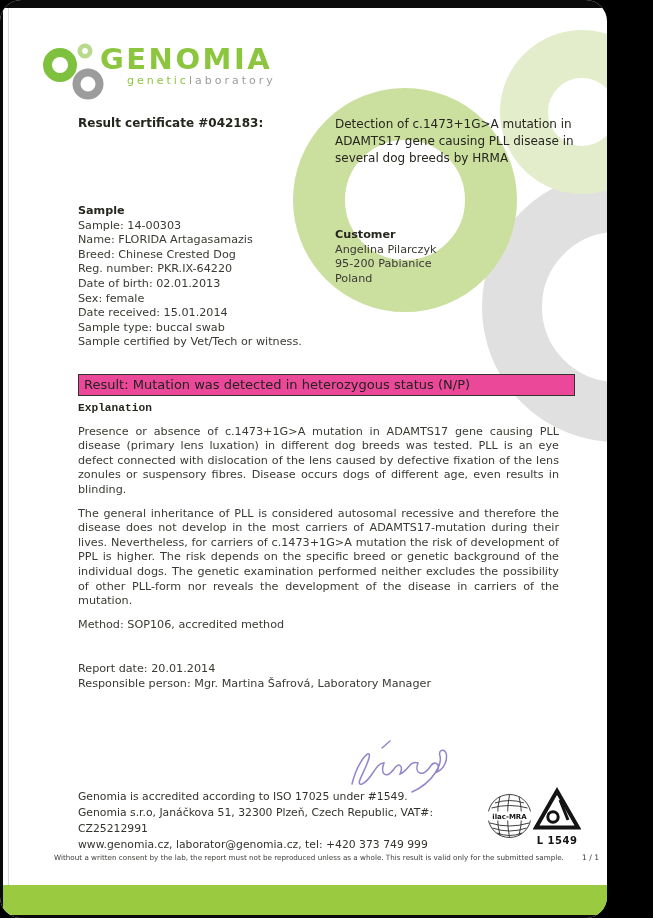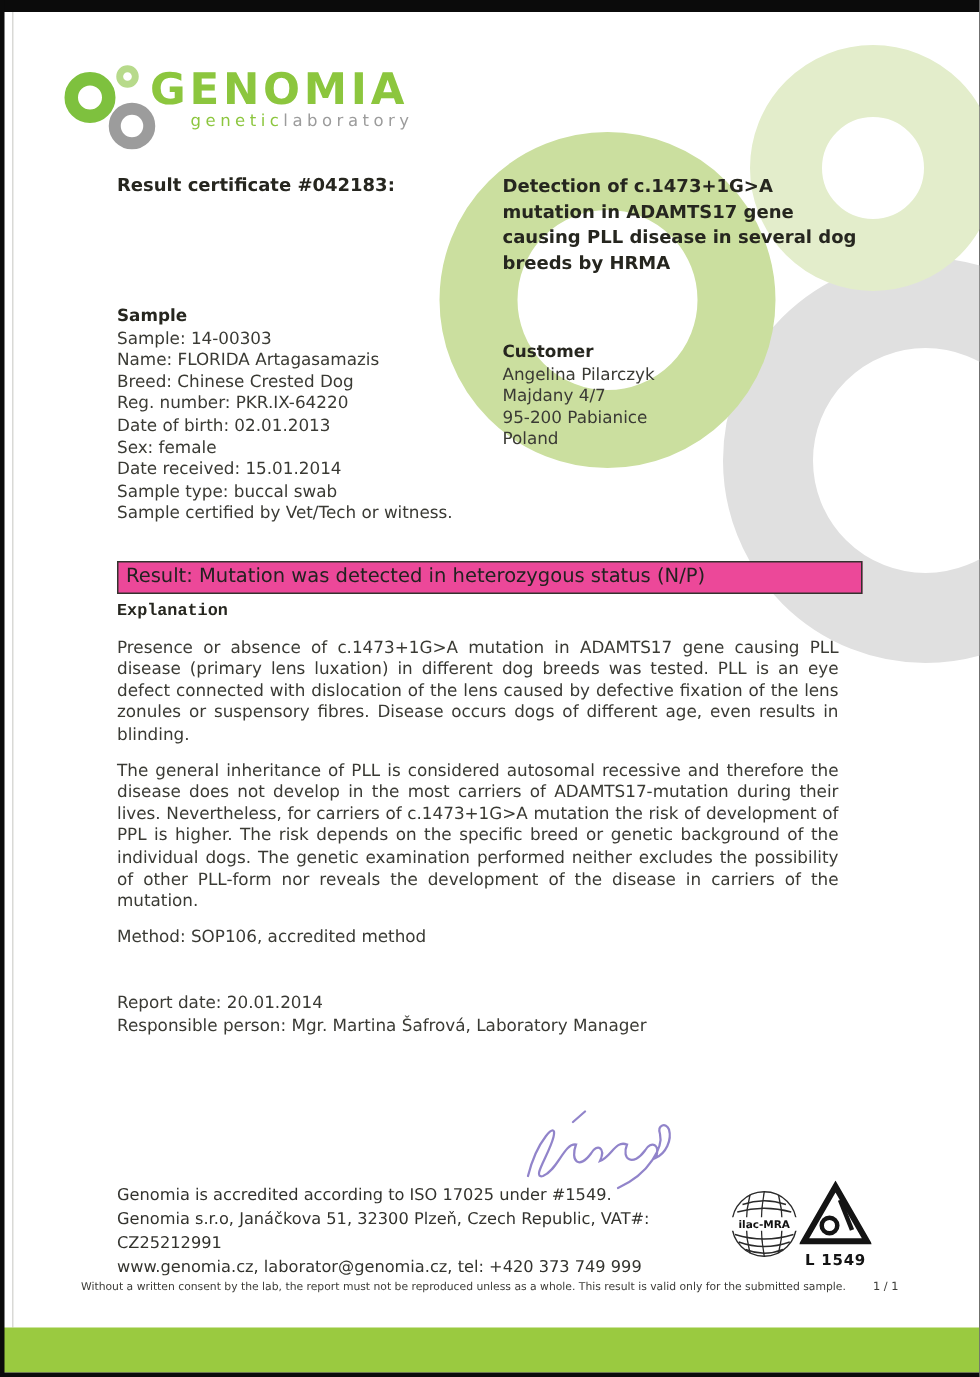--- a/index.html
+++ b/index.html
@@ -1,19 +1,20 @@
 <!DOCTYPE html>
 <html><head>
 <meta charset="utf-8">
 <style>
   html,body { margin:0; padding:0; background:#000; }
   .page {
-    position:relative; width:653px; height:918px; background:#ffffff;
+    position:relative; width:607px; height:918px; background:#ffffff;
     overflow:hidden; font-family:"DejaVu Sans","Liberation Sans",sans-serif;
     color:#3a3a34;
+    border-radius:21px;
   }
   
   .edge-top   { position:absolute; top:0; left:0; right:0; height:8px; background:#0b0b0b; z-index:6; }
   .edge-left  { position:absolute; top:0; left:0; bottom:0; width:3px; background:#0b0b0b; z-index:6; }
   .edge-bottom{ position:absolute; bottom:0; left:0; right:0; height:3px; background:#0b0b0b; z-index:6; }
   .bar-green  { position:absolute; left:0; right:0; bottom:3px; height:30px; background:#9aca40; z-index:5; }
   .margin-line{ position:absolute; left:8px; top:8px; bottom:33px; width:1px; background:#d9d9d6; z-index:1; }
 
   
   .ring { position:absolute; border-radius:50%; background:transparent; z-index:0; }
@@ -28,21 +29,21 @@
   .logo-name {
     position:absolute; left:100px; top:42px; font-size:29px; font-weight:bold;
     letter-spacing:2.5px; color:#8cc63e;
   }
   .logo-tagline { position:absolute; left:127px; top:74px; font-size:11px; letter-spacing:3px; }
   .logo-tagline .t1 { color:#8cc63e; margin-right:0; }
   .logo-tagline .t2 { color:#9c9c9c; }
 
   .cert-label { position:absolute; left:78px; top:116px; font-size:12px; font-weight:bold; color:#26261f; }
   .test-title { position:absolute; left:335px; top:116px; width:242px; font-size:12px;
-                font-weight:bold; line-height:17px; color:#26261f; }
+                font-weight:normal; line-height:17px; color:#26261f; }
 
   .block { position:absolute; font-size:11.2px; line-height:14.6px; }
   .block .bh { font-weight:bold; color:#26261f; }
   .sample-block   { left:78px;  top:204px; width:255px; }
   .customer-block { left:335px; top:204px; width:210px;margin-top:24px; }
 
   .result-box {
     position:absolute; left:78px; top:374px; width:497px; height:22px; box-sizing:border-box;
     background:#ec4899; border:1.5px solid #33332e; font-size:13px; line-height:19px;
     padding-left:5px; color:#222220; white-space:nowrap; overflow:hidden;
@@ -101,21 +102,20 @@
       <div>Date of birth: 02.01.2013</div>
       <div>Sex: female</div>
       <div>Date received: 15.01.2014</div>
       <div>Sample type: buccal swab</div>
       <div>Sample certified by Vet/Tech or witness.</div>
     </div>
 
     <div class="block customer-block">
       <div class="bh">Customer</div>
       <div>Angelina Pilarczyk</div>
-      <div>Majdany 4/7</div>
       <div>95-200 Pabianice</div>
       <div>Poland</div>
     </div>
 
     <div class="result-box">Result: Mutation was detected in heterozygous status (N/P)</div>
 
     <div class="explanation">
       <div class="bh">Explanation</div>
       <p>Presence or absence of c.1473+1G&gt;A mutation in ADAMTS17 gene causing PLL disease (primary lens luxation) in different dog breeds was tested. PLL is an eye defect connected with dislocation of the lens caused by defective fixation of the lens zonules or suspensory fibres. Disease occurs dogs of different age, even results in blinding.</p>
       <p>The general inheritance of PLL is considered autosomal recessive and therefore the disease does not develop in the most carriers of ADAMTS17-mutation during their lives. Nevertheless, for carriers of c.1473+1G&gt;A mutation the risk of development of PPL is higher. The risk depends on the specific breed or genetic background of the individual dogs. The genetic examination performed neither excludes the possibility of other PLL-form nor reveals the development of the disease in carriers of the mutation.</p>

